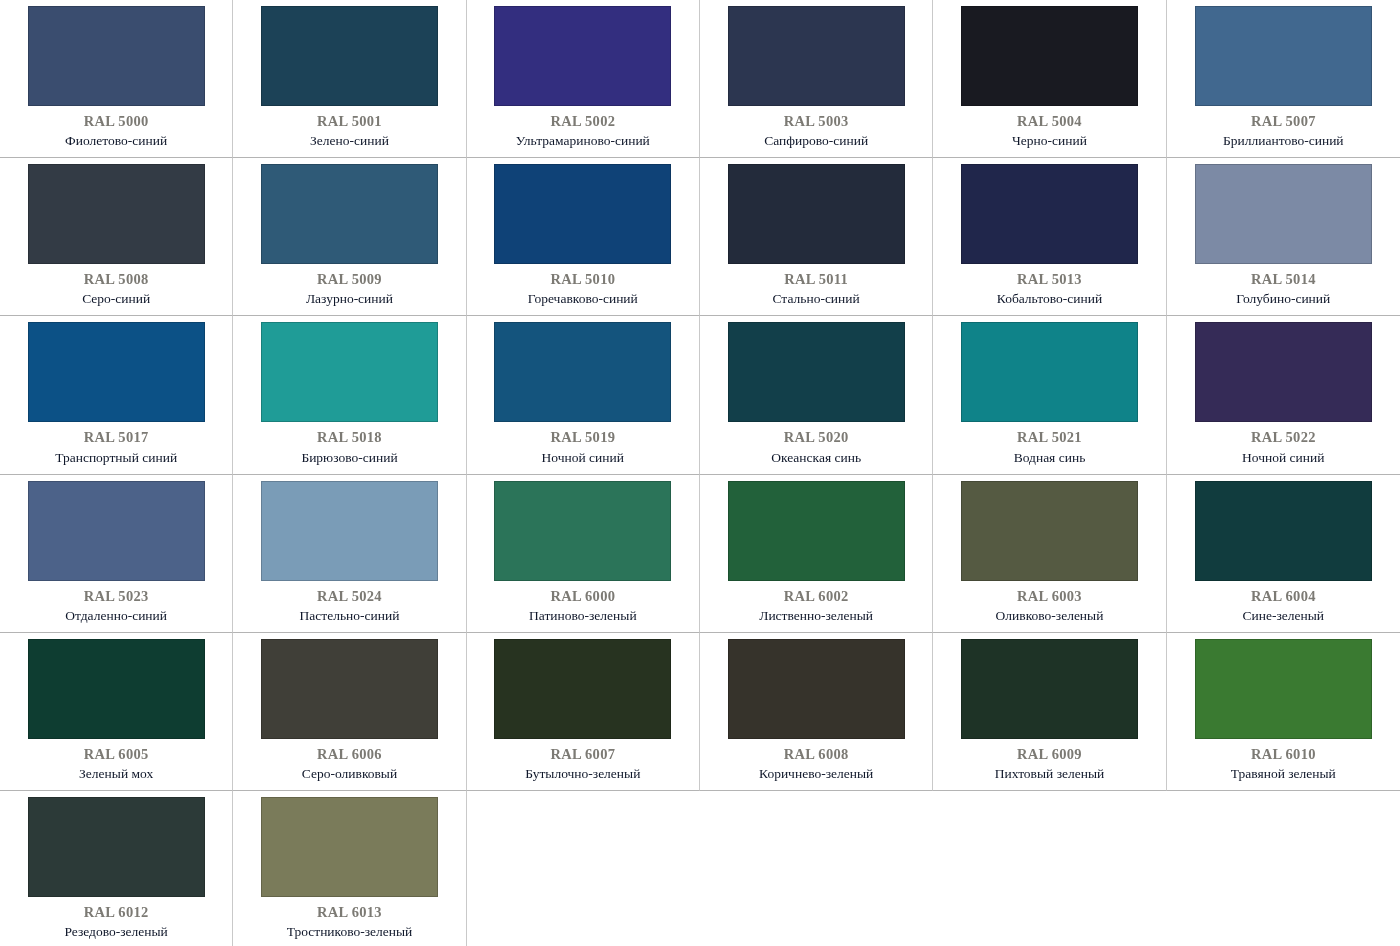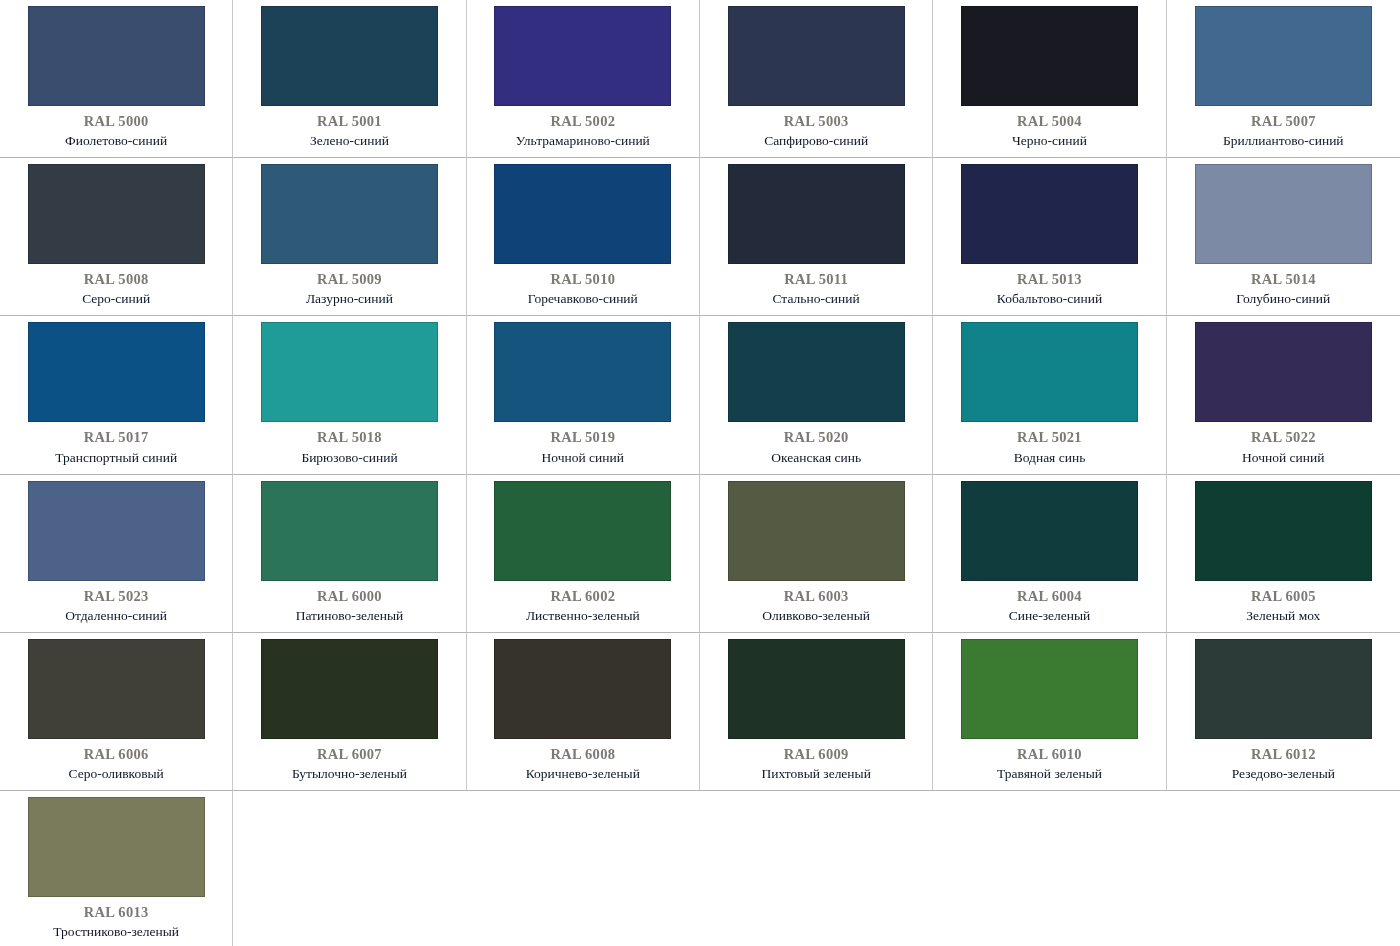--- a/index.html
+++ b/index.html
@@ -160,20 +160,25 @@
       <div class="swatch-chip" style="background-color: rgb(53, 43, 87);"></div>
       <div class="swatch-code">RAL 5022</div>
       <div class="swatch-name">Ночной синий</div>
     </div>
     <div class="swatch-cell">
       <div class="swatch-chip" style="background-color: rgb(76, 98, 137);"></div>
       <div class="swatch-code">RAL 5023</div>
       <div class="swatch-name">Отдаленно-синий</div>
     </div>
     <div class="swatch-cell">
+      <div class="swatch-chip" style="background-color: rgb(122, 156, 183);"></div>
+      <div class="swatch-code">RAL 5024</div>
+      <div class="swatch-name">Пастельно-синий</div>
+    </div>
+    <div class="swatch-cell">
       <div class="swatch-chip" style="background-color: rgb(43, 116, 89);"></div>
       <div class="swatch-code">RAL 6000</div>
       <div class="swatch-name">Патиново-зеленый</div>
     </div>
     <div class="swatch-cell">
       <div class="swatch-chip" style="background-color: rgb(34, 97, 58);"></div>
       <div class="swatch-code">RAL 6002</div>
       <div class="swatch-name">Лиственно-зеленый</div>
     </div>
     <div class="swatch-cell">

